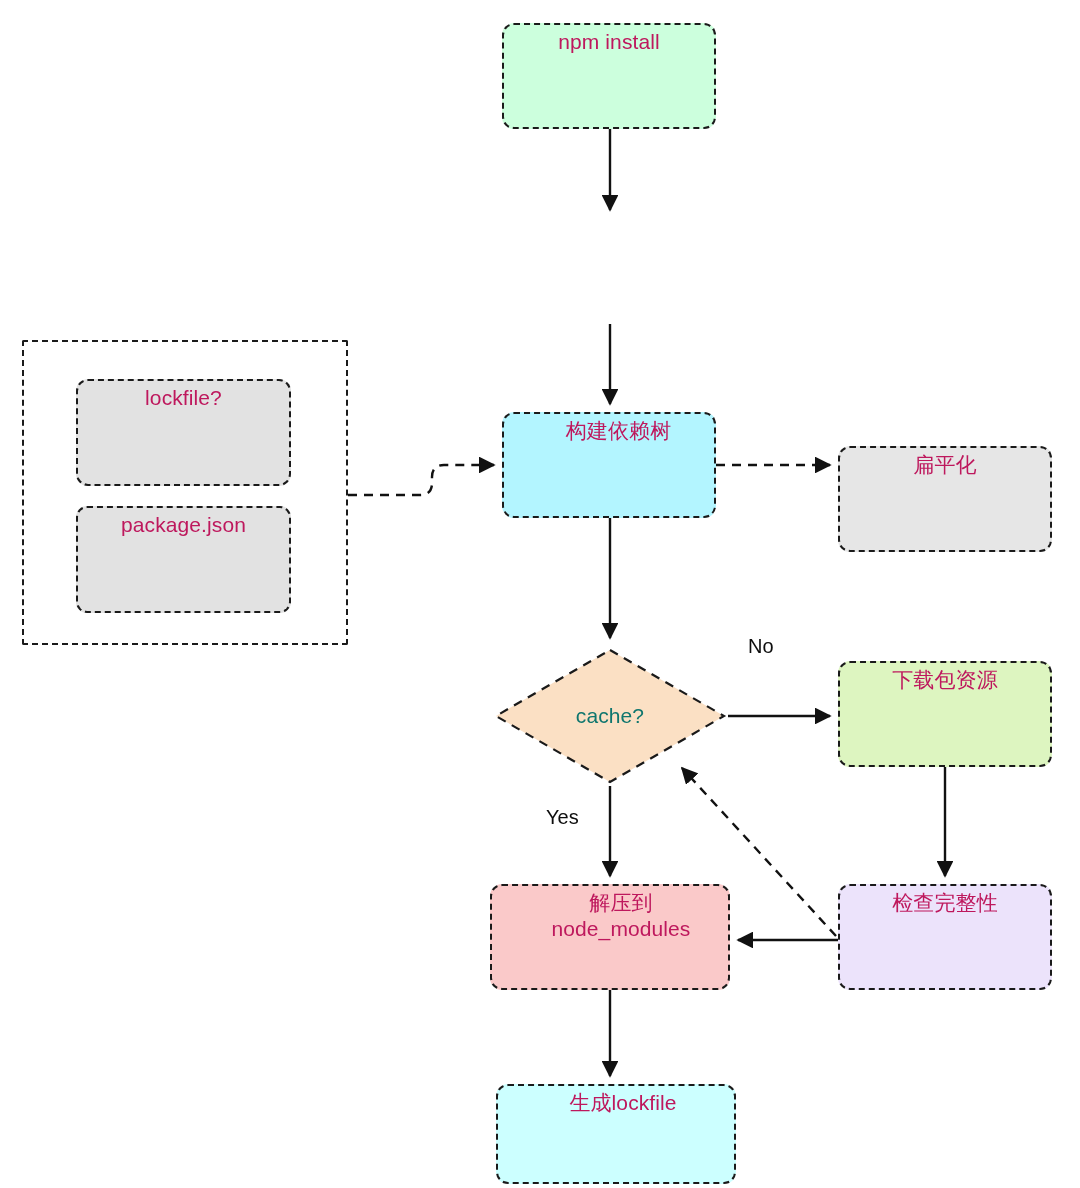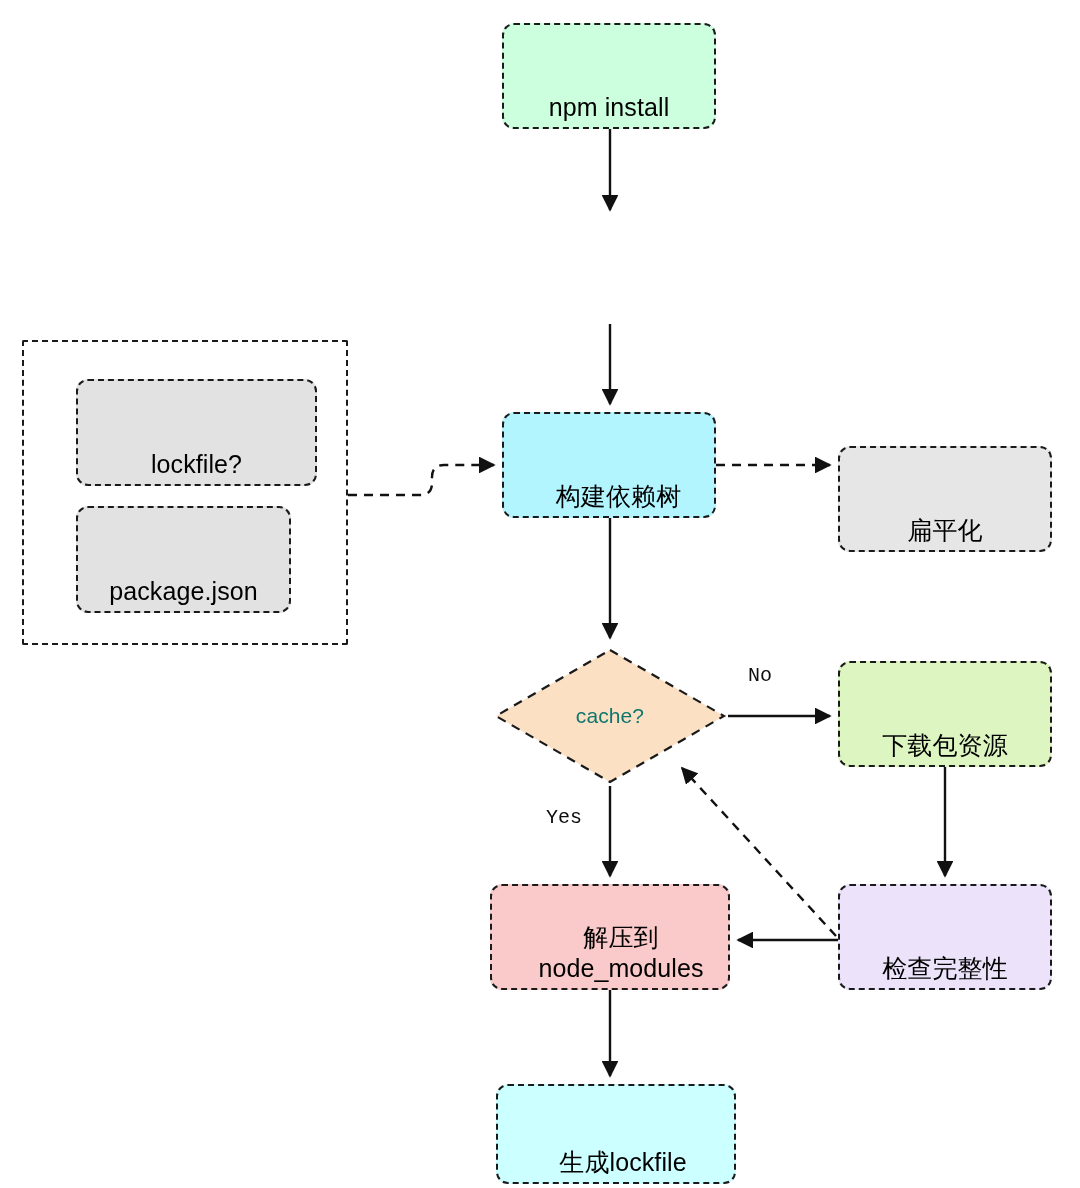--- a/index.html
+++ b/index.html
@@ -22,27 +22,27 @@
     left: 0;
     top: 0;
     width: 1080px;
     height: 1188px;
     pointer-events: none;
   }
   .node {
     position: absolute;
     box-sizing: border-box;
     display: flex;
-    align-items: flex-end;
+    align-items: flex-start;
     justify-content: center;
     text-align: center;
     border: 2.2px dashed #1a1a1a;
     border-radius: 12px;
-    color: #000000;
-    font-size: 25px;
+    color: #be185d;
+    font-size: 21px;
     line-height: 1.25;
     letter-spacing: 0.1px;
     padding: 4px 6px;
   }
   .subgraph {
     position: absolute;
     box-sizing: border-box;
     border: 2.2px dashed #1a1a1a;
     border-radius: 2px;
     background: transparent;
@@ -102,25 +102,25 @@
 
     <path d="M 838 940 L 738 940" stroke="#111111" stroke-width="2.4" fill="none" marker-end="url(#arrow)"></path>
 
     <path d="M 836 936 L 682 768" stroke="#111111" stroke-width="2.4" fill="none" stroke-dasharray="9,7" marker-end="url(#arrow)"></path>
 
     <path d="M 610 990 L 610 1076" stroke="#111111" stroke-width="2.4" fill="none" marker-end="url(#arrow)"></path>
   </svg>
 
   <div class="subgraph" style="left:22px; top:340px; width:326px; height:305px;"></div>
 
-  <div class="node" style="left:76px; top:379px; width:241px; height:107px; background:#e2e2e2;">
+  <div class="node" style="left:76px; top:379px; width:215px; height:107px; background:#e2e2e2;">
     <span>lockfile?</span>
   </div>
 
-  <div class="node" style="left:76px; top:506px; width:215px; height:107px; background:#e2e2e2;">
+  <div class="node" style="left:76px; top:506px; width:215px; height:107px; background:#e2e2e2;border-radius:11px;">
     <span>package.json</span>
   </div>
 
   <div class="node" style="left:502px; top:23px; width:214px; height:106px; background:#ccffdd;">
     <span>npm install</span>
   </div>
 
 
   <div class="node" style="left:502px; top:412px; width:214px; height:106px; background:#b3f5ff;padding-left:25px;">
     <span>构建依赖树</span>
@@ -146,17 +146,17 @@
   </div>
 
   <div class="node" style="left:490px; top:884px; width:240px; height:106px; background:#fac9c9;padding-left:28px;">
     <span>解压到node_modules</span>
   </div>
 
   <div class="node" style="left:496px; top:1084px; width:240px; height:100px; background:#ccffff;padding-left:20px;">
     <span>生成lockfile</span>
   </div>
 
-  <div class="edge-label" style="left:745px; top:664px;font-family:Liberation Mono, monospace;">No</div>
+  <div class="edge-label" style="left:745px; top:635px;">No</div>
 
-  <div class="edge-label" style="left:543px; top:806px;font-family:Liberation Mono, monospace;">Yes</div>
+  <div class="edge-label" style="left:543px; top:806px;">Yes</div>
 
 </div>
 
 </body></html>

